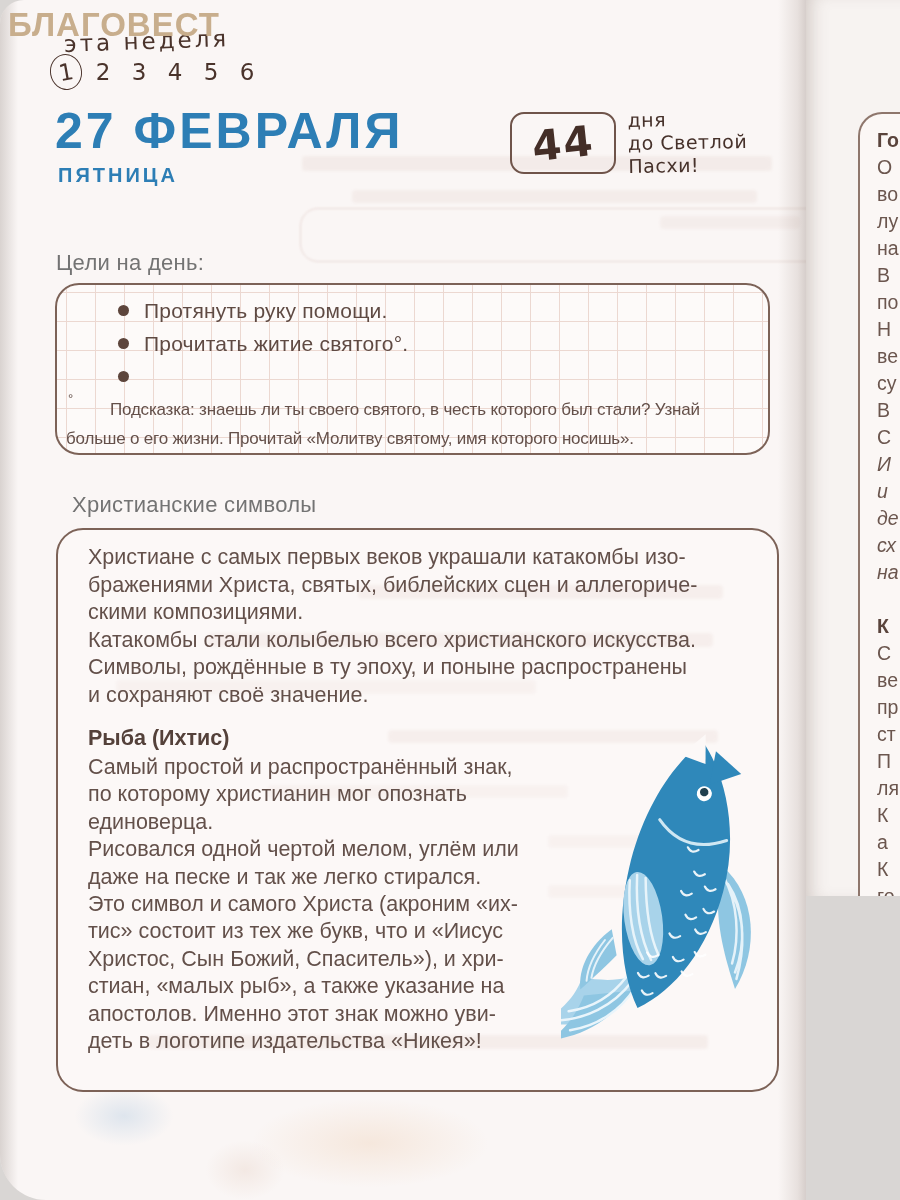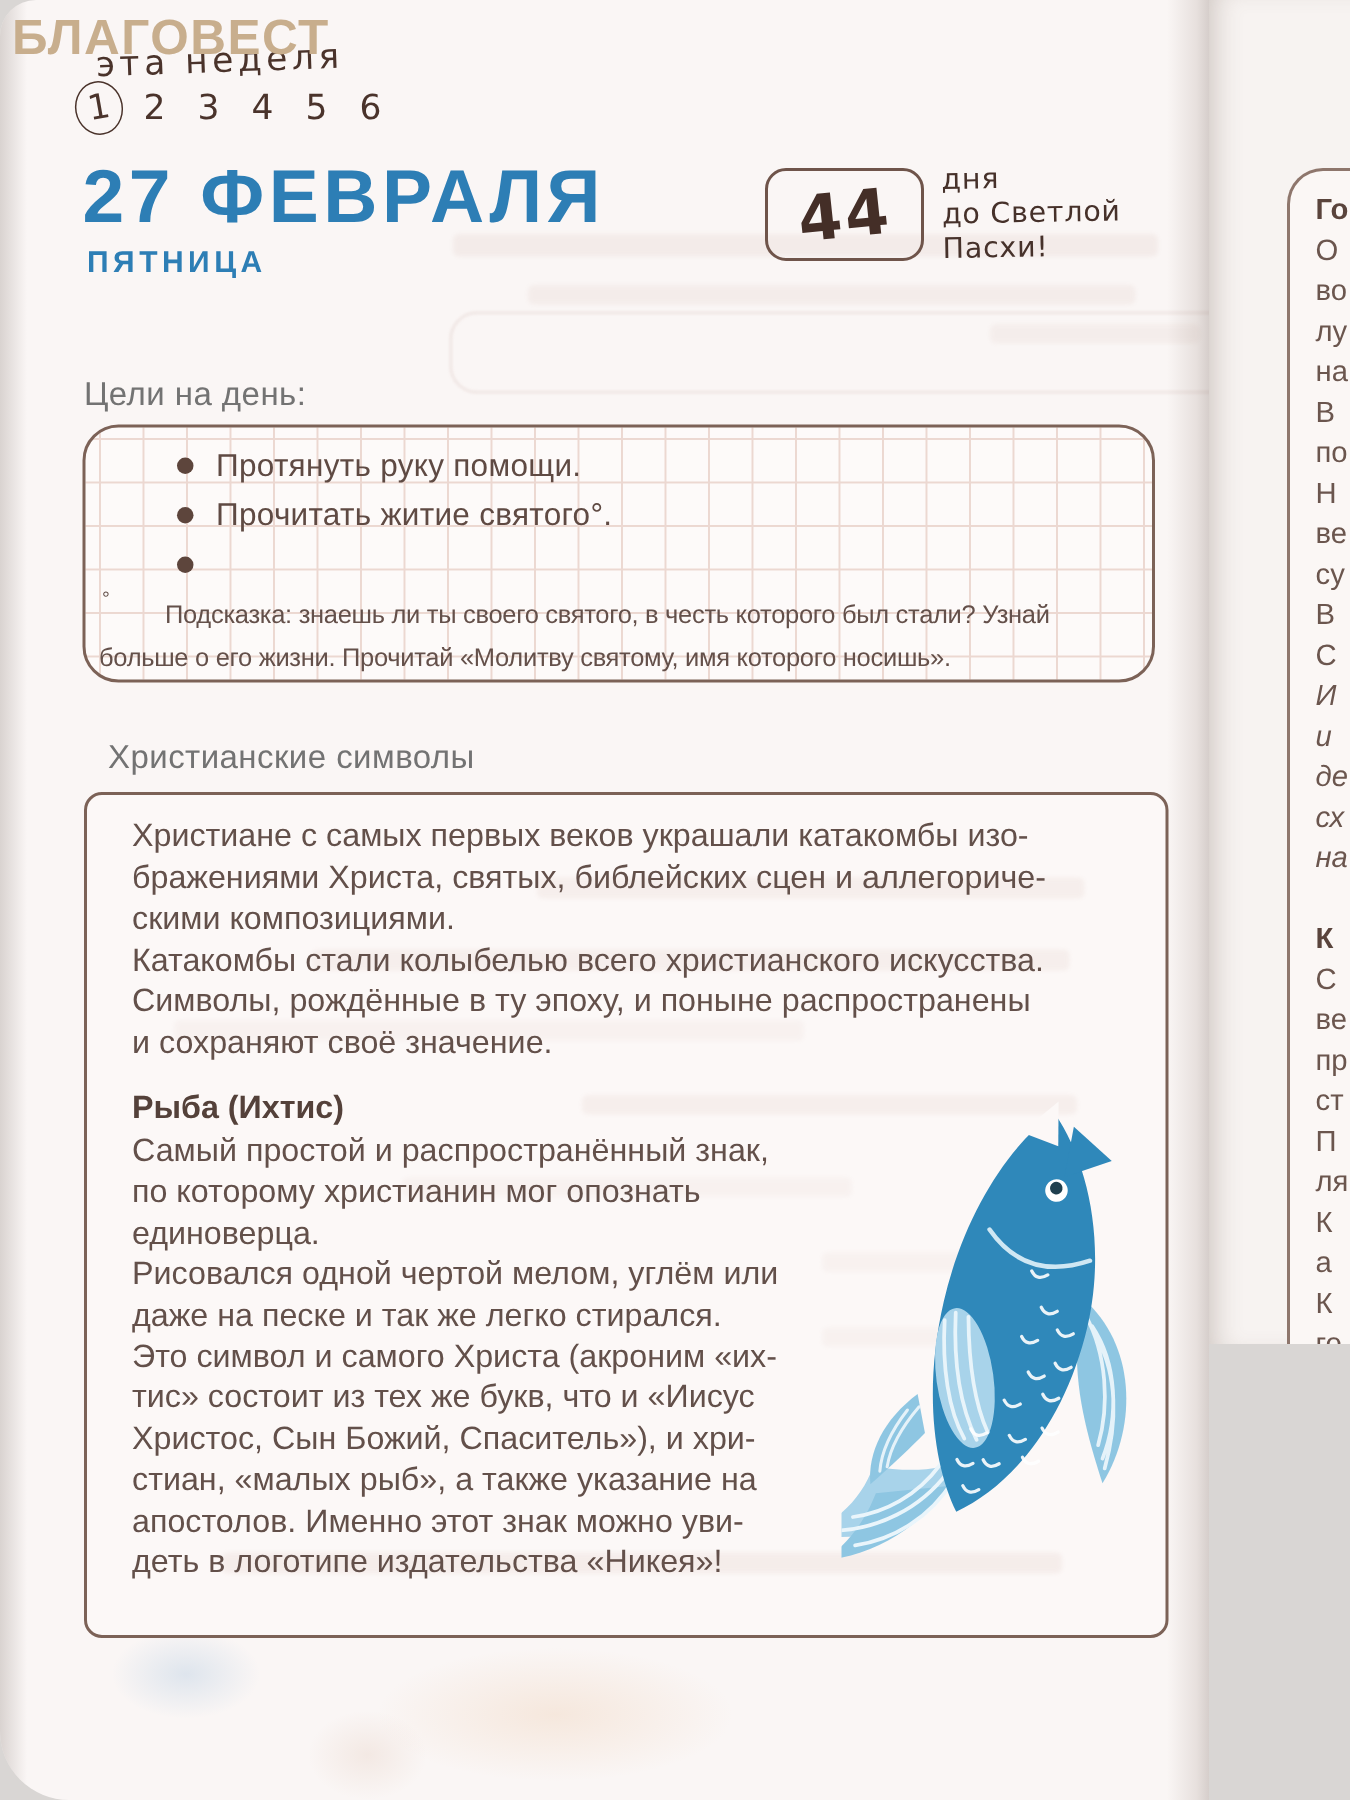--- a/index.html
+++ b/index.html
@@ -71,21 +71,21 @@
   .goal-dot{width:11px;height:11px;border-radius:50%;background:#5d453c;margin-right:15px;flex:none;}
   .goal-text{font-size:21px;color:#5f4a43;letter-spacing:.2px;}
   .goals-hint{position:absolute;left:9px;top:110px;width:698px;
     font-size:17px;line-height:29px;letter-spacing:-.2px;color:#64504a;
     white-space:pre-line;text-indent:44px;}
   .footnote-mark{position:absolute;left:11px;top:106px;font-size:13px;color:#64504a;}
   
   .article-title{left:56px;top:492px;margin-left:16px;}
   .article-box{
     left:56px;top:528px;width:723px;height:564px;box-sizing:border-box;
-    border:2px solid var(--border,#7c6257);border-radius:12px;background:#fcf8f7;overflow:hidden;
+    border:2px solid var(--border,#7c6257);border-radius:27px;background:#fcf8f7;overflow:hidden;
   }
   .body-text{position:absolute;white-space:pre-line;color:var(--ink,#63504a);
     font-size:21.5px;line-height:27.5px;z-index:2;}
   .article-intro{left:30px;top:14px;width:676px;}
   .article-sub{position:absolute;left:30px;top:196px;font-size:21.5px;font-weight:bold;
     color:#54413a;z-index:2;}
   .article-body{left:30px;top:224px;width:484px;line-height:27.4px;}
   .fish{position:absolute;left:503px;top:198px;width:218px;height:346px;z-index:1;}
   
   .ghost{position:absolute;background:#bd9184;opacity:.09;filter:blur(1.5px);

